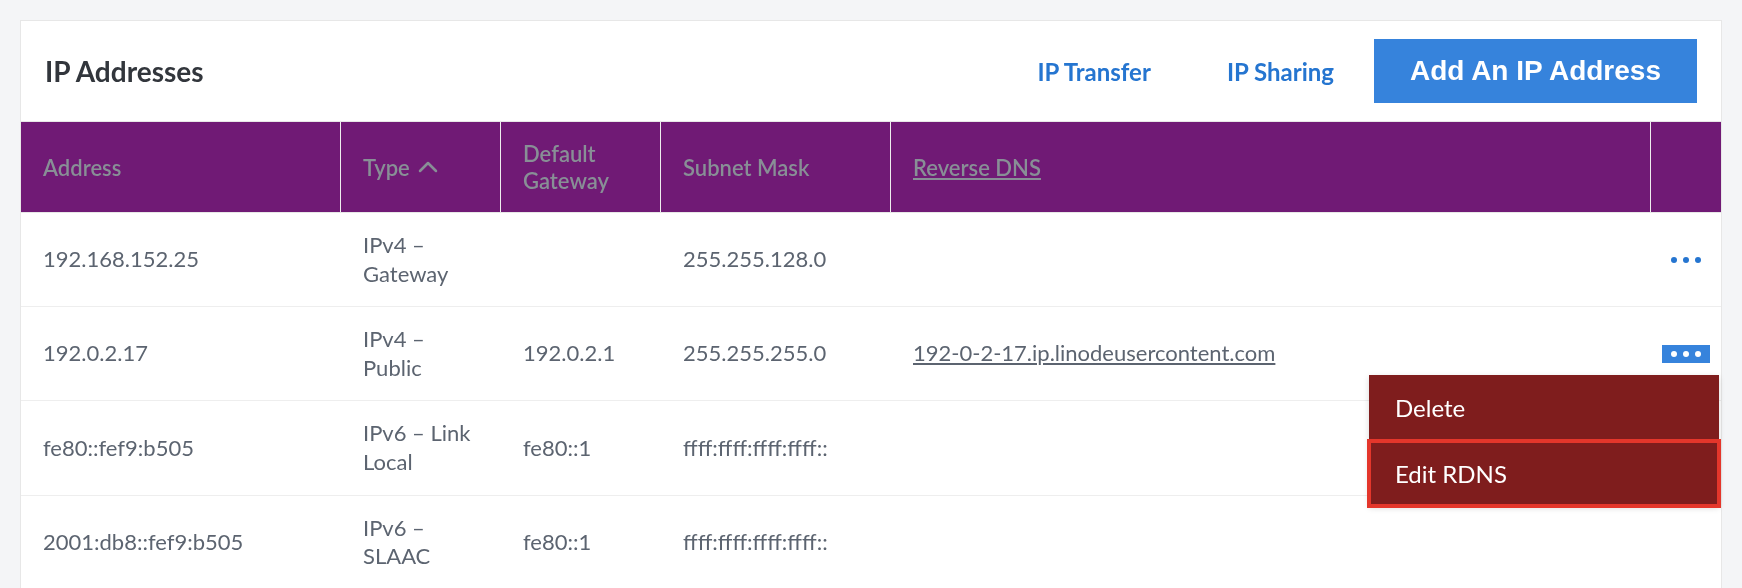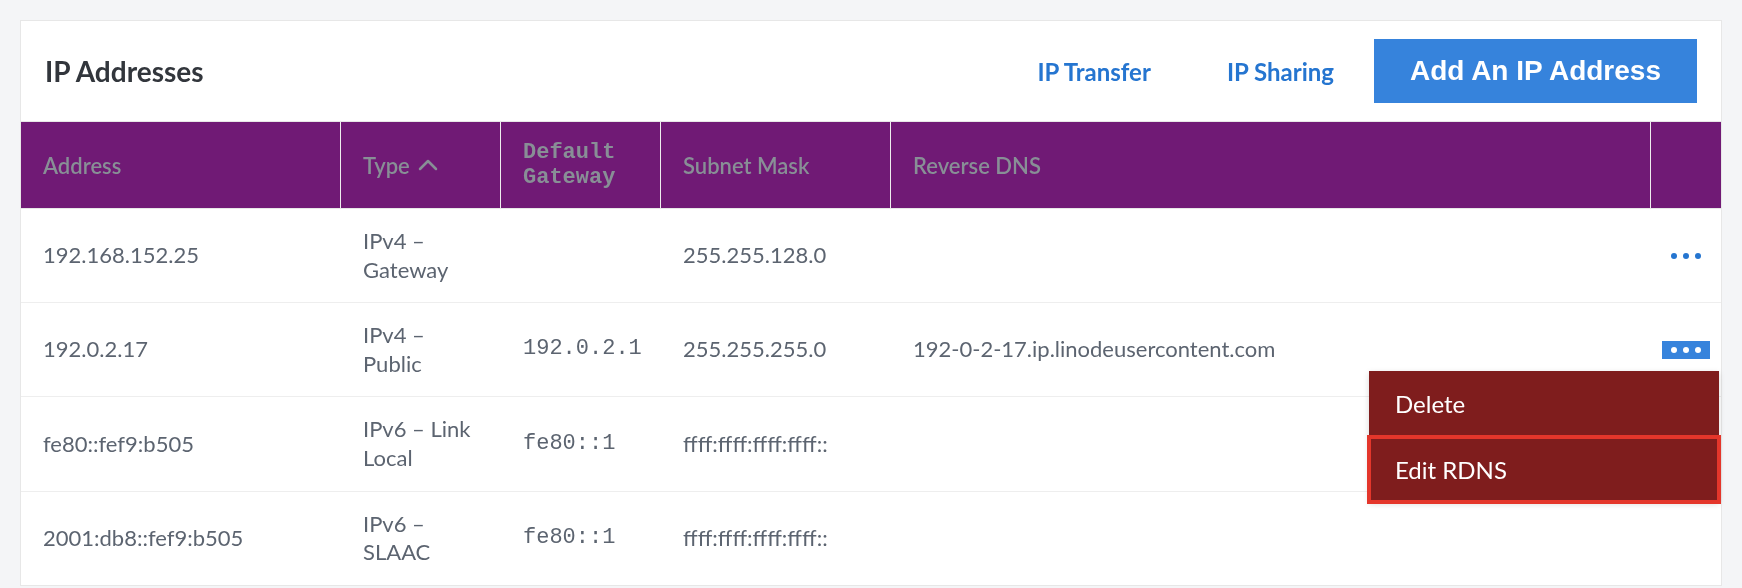--- a/index.html
+++ b/index.html
@@ -61,23 +61,23 @@
     color: #888f96;
     font-weight: 600;
     display: flex;
     align-items: center;
     gap: 8px;
     border-right: 1px solid #eee;
   }
   .th:last-child { border-right: none; }
   .col-address { width: 320px; }
   .col-type    { width: 160px; }
-  .col-gateway { width: 160px; font-family: Liberation Mono, monospace; }
+  .col-gateway { width: 160px; }
   .col-subnet  { width: 230px; }
-  .col-rdns    { flex: 1; }
+  .col-rdns    { flex: 1; text-decoration: underline; }
   .col-actions { width: 70px; display:flex; align-items:center; justify-content:center; }
   .row {
     display: flex;
     border-bottom: 1px solid #eee;
     align-items: center;
     position: relative;
   }
   .row:last-child { border-bottom: none; }
   .td {
     color: #5c6470;

